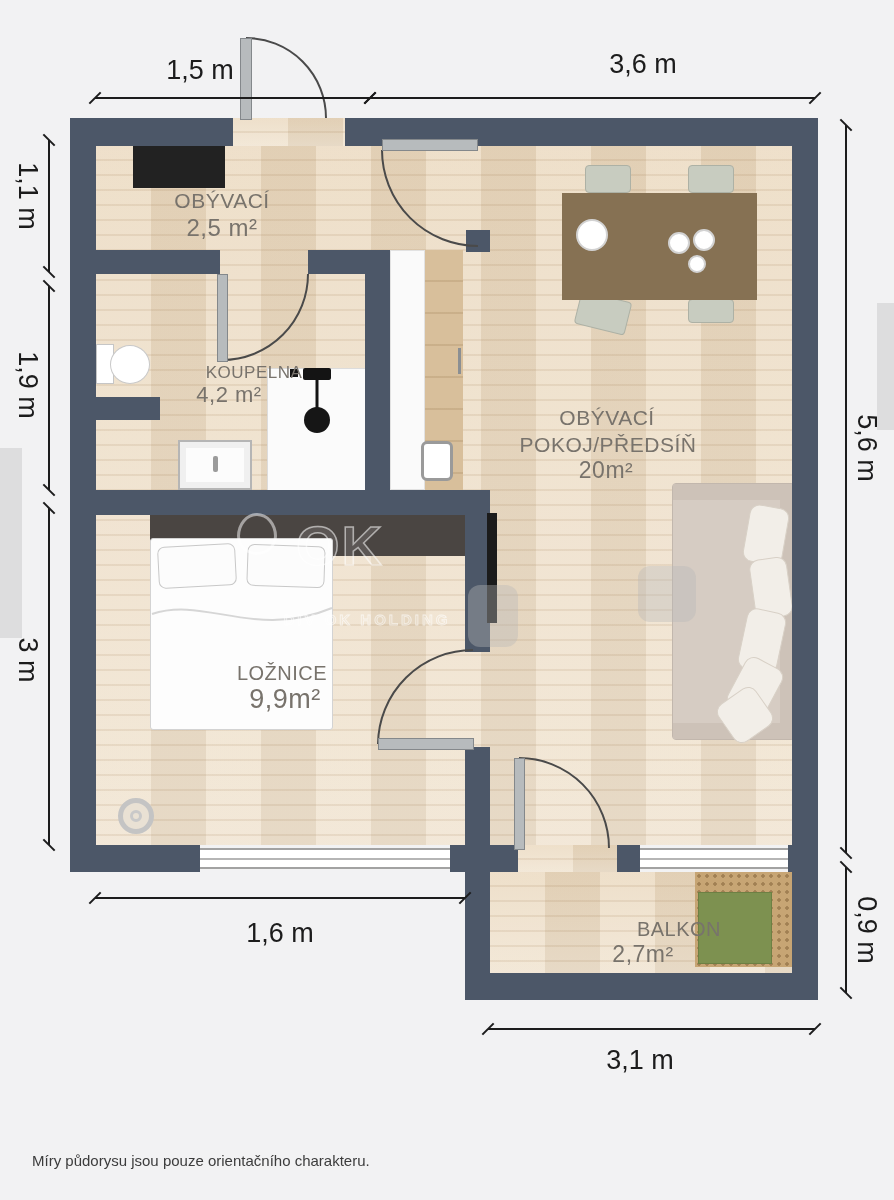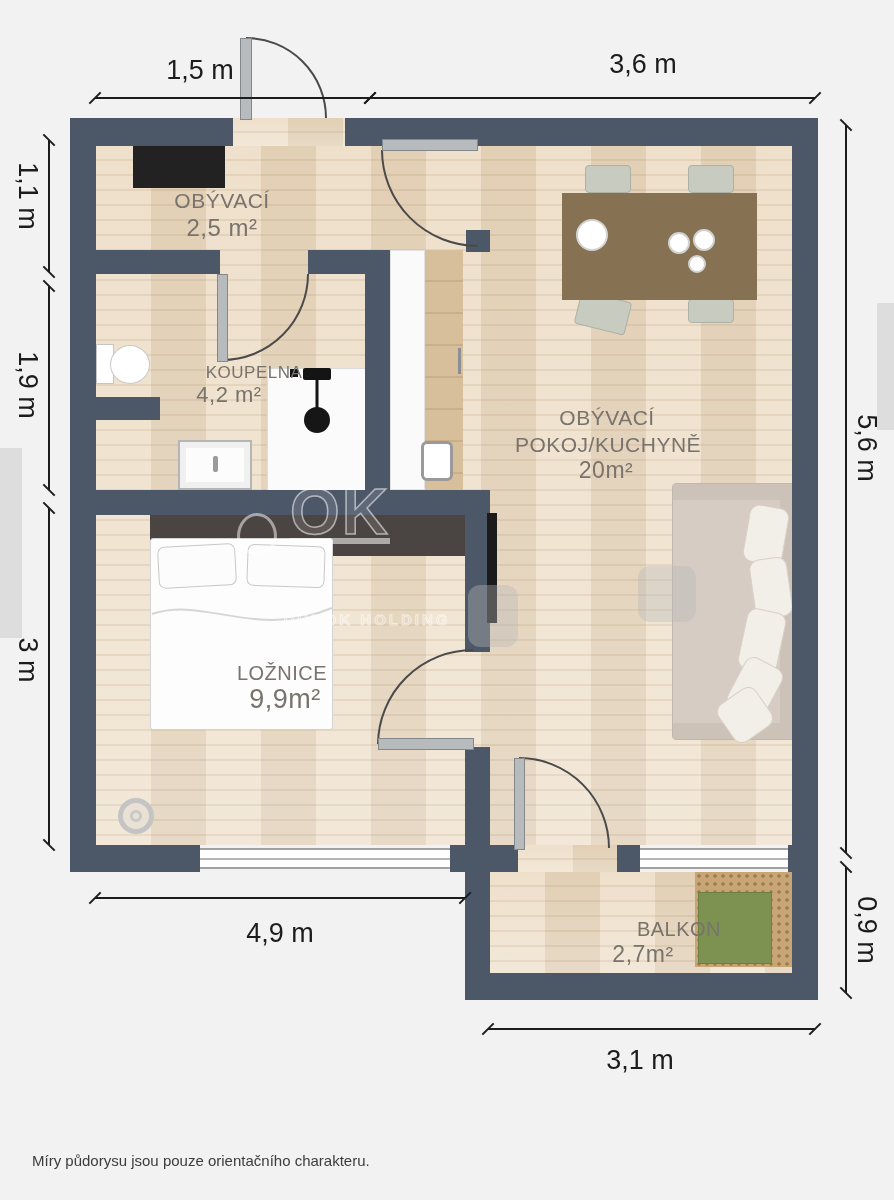--- a/index.html
+++ b/index.html
@@ -193,37 +193,37 @@
   <div class="dimh" style="left:95px;top:897px;width:370px;"></div>
   <div class="dimh" style="left:488px;top:1028px;width:327px;"></div>
 
   <span class="dimlbl" style="left:200px;top:70px;">1,5 m</span>
   <span class="dimlbl" style="left:643px;top:64px;">3,6 m</span>
   <span class="dimlbl rot" style="left:27px;top:196px;">1,1 m</span>
   <span class="dimlbl rot" style="left:27px;top:385px;">1,9 m</span>
   <span class="dimlbl rot" style="left:27px;top:660px;">3 m</span>
   <span class="dimlbl rot" style="left:866px;top:448px;">5,6 m</span>
   <span class="dimlbl rot" style="left:866px;top:930px;">0,9 m</span>
-  <span class="dimlbl" style="left:280px;top:933px;">4,9 m</span>
+  <span class="dimlbl" style="left:280px;top:933px;">1,6 m</span>
   <span class="dimlbl" style="left:640px;top:1060px;">3,1 m</span>
 
   <span class="rlbl" style="left:222px;top:201px;font-size:21px;">OBÝVACÍ</span>
   <span class="rlbl" style="left:222px;top:228px;font-size:24px;">2,5 m²</span>
   <span class="rlbl" style="left:231px;top:373px;font-size:17px;margin-left:23px;">KOUPELNA</span>
   <span class="rlbl" style="left:229px;top:395px;font-size:22px;">4,2 m²</span>
   <span class="rlbl" style="left:607px;top:418px;font-size:21px;">OBÝVACÍ</span>
-  <span class="rlbl" style="left:608px;top:445px;font-size:21px;">POKOJ/KUCHYNĚ</span>
+  <span class="rlbl" style="left:608px;top:445px;font-size:21px;">POKOJ/PŘEDSÍŇ</span>
   <span class="rlbl" style="left:606px;top:470px;font-size:23px;">20m²</span>
   <span class="rlbl" style="left:282px;top:673px;font-size:20px;">LOŽNICE</span>
   <span class="rlbl" style="left:285px;top:699px;font-size:27px;">9,9m²</span>
   <span class="rlbl" style="left:679px;top:929px;font-size:20px;">BALKON</span>
   <span class="rlbl" style="left:643px;top:954px;font-size:23px;">2,7m²</span>
 
   <div class="wm-ring"></div>
-  <span class="wm-text" style="left:340px;top:512px;font-size:64px;text-decoration:underline;">OK</span>
+  <span class="wm-text" style="left:340px;top:545px;font-size:56px;">OK</span>
   <span class="wm-text" style="left:367px;top:619px;font-size:15px;-webkit-text-stroke:0.8px rgba(255,255,255,0.6);letter-spacing:3px;">DIV OK HOLDING</span>
   <div class="wm-blob" style="left:468px;top:585px;width:50px;height:62px;"></div>
   <div class="wm-blob" style="left:638px;top:566px;width:58px;height:56px;"></div>
   <div class="edgebar" style="left:0;top:448px;width:22px;height:190px;"></div>
   <div class="edgebar" style="left:877px;top:303px;width:17px;height:127px;"></div>
 
   <div class="footer-sub">Míry půdorysu jsou pouze orientačního charakteru.</div>
 
 </div>
 

